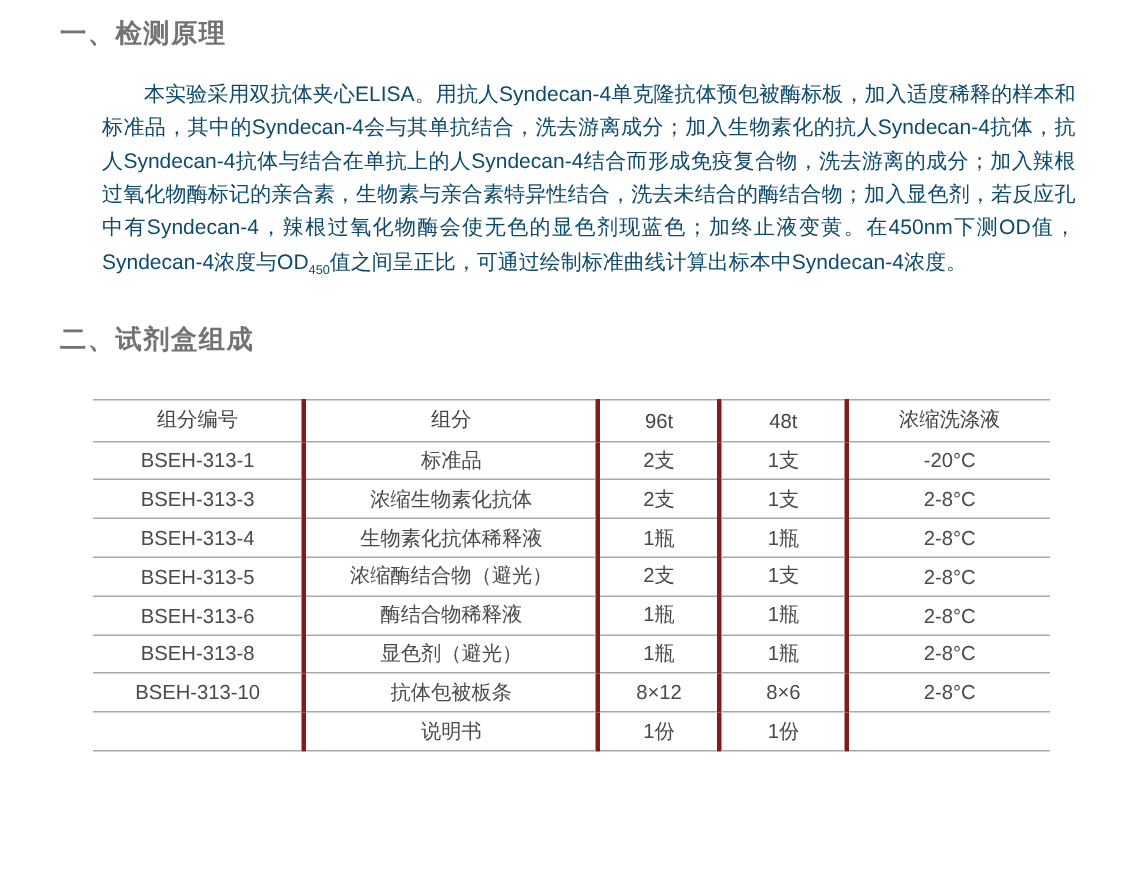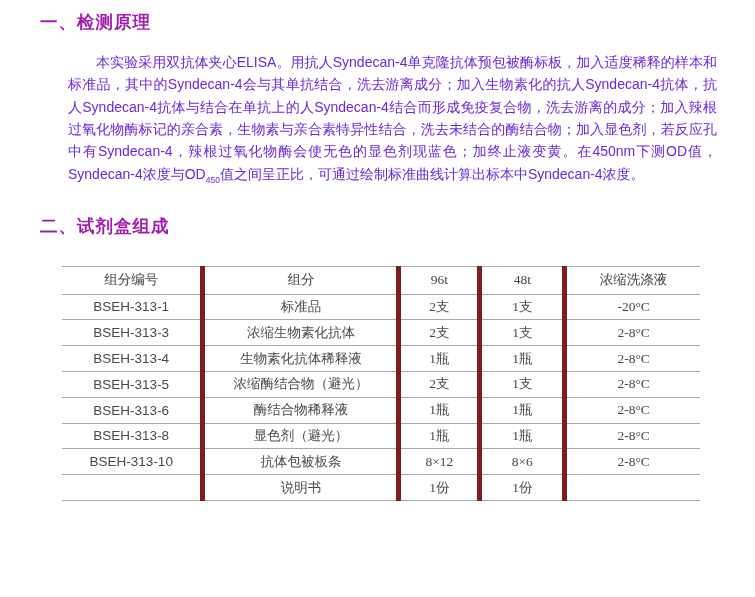--- a/index.html
+++ b/index.html
@@ -12,35 +12,35 @@
     height: 597px;
     font-family: "Liberation Sans", "DejaVu Sans", sans-serif;
     color: #3e3e3e;
     overflow: hidden;
   }
   .page {
     padding: 12px 38px 0 40px;
     box-sizing: border-box;
   }
   .section-heading {
-    color: #a21caf;
+    color: #737373;
     font-size: 17.5px;
     font-weight: bold;
     letter-spacing: 1px;
     margin: 0;
     line-height: 1.25;
   }
   .principle-paragraph {
     margin: 17px 14px 0 28px;
     width: 649px;
     font-size: 14px;
     line-height: 1.6;
     text-align: justify;
     text-indent: 2em;
-    color: #6d28d9;
+    color: #0c4a6e;
   }
   .od-sub {
     font-size: 8.5px;
     vertical-align: sub;
     line-height: 0;
   }
   .section-kit {
     margin-top: 31px;
   }
   .components-table {
@@ -65,22 +65,21 @@
   .components-table thead th {
     height: 26.5px;
     color: #444444;
     margin-top: 20px;
   }
   .components-table tr:last-child td {
     border-bottom: 1px solid #a9a9a9;
   }
   .components-table th + th,
   .components-table td + td {
-    border-left: 5px solid #7f1d1d;
-    font-family: Liberation Serif, serif;
+    border-left: 3px solid #7f1d1d;
   }
 </style>
 </head>
 <body>
 
 <div class="page">
 
   <div class="section">
     <h2 class="section-heading">一、检测原理</h2>
     <p class="principle-paragraph"><span>本实验采用双抗体夹心ELISA。用抗人Syndecan-4单克隆抗体预包被酶标板，加入适度稀释的样本和标准品，其中的Syndecan-4会与其单抗结合，洗去游离成分；加入生物素化的抗人Syndecan-4抗体，抗人Syndecan-4抗体与结合在单抗上的人Syndecan-4结合而形成免疫复合物，洗去游离的成分；加入辣根过氧化物酶标记的亲合素，生物素与亲合素特异性结合，洗去未结合的酶结合物；加入显色剂，若反应孔中有Syndecan-4，辣根过氧化物酶会使无色的显色剂现蓝色；加终止液变黄。在450nm下测OD值，Syndecan-4浓度与OD</span><span class="od-sub">450</span><span>值之间呈正比，可通过绘制标准曲线计算出标本中Syndecan-4浓度。</span></p>

